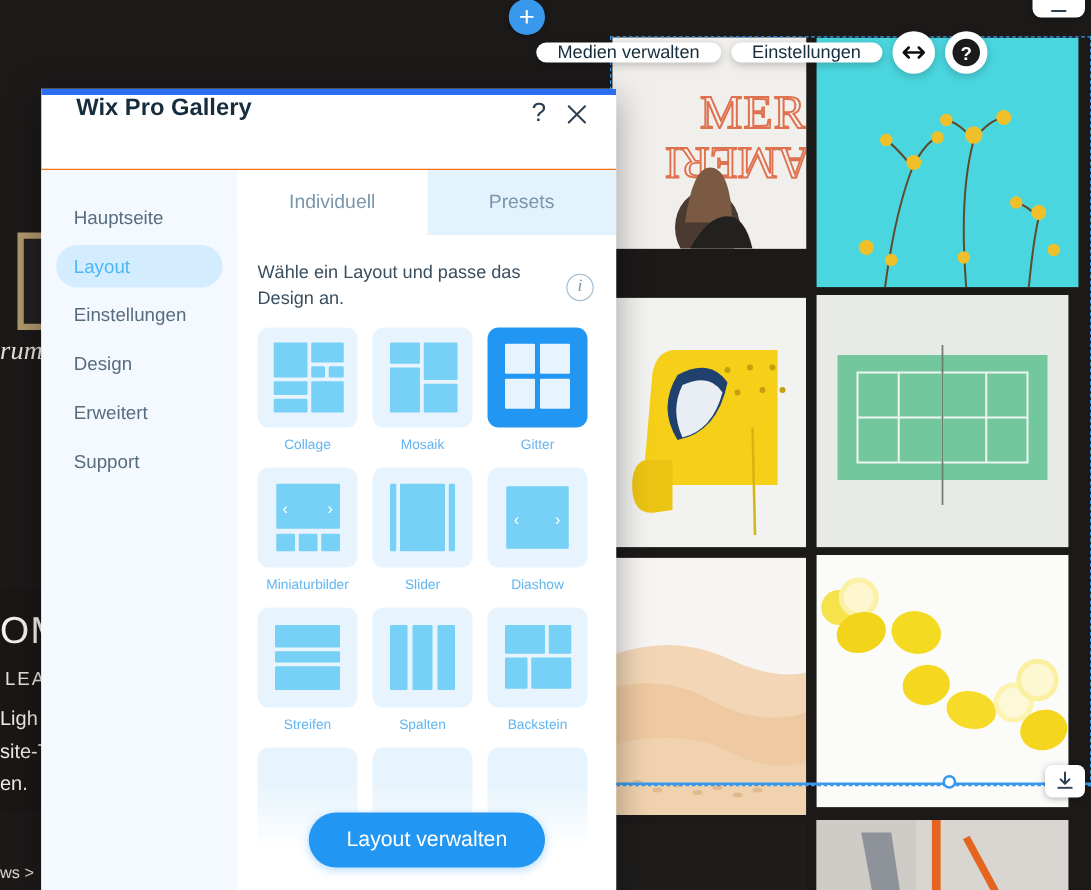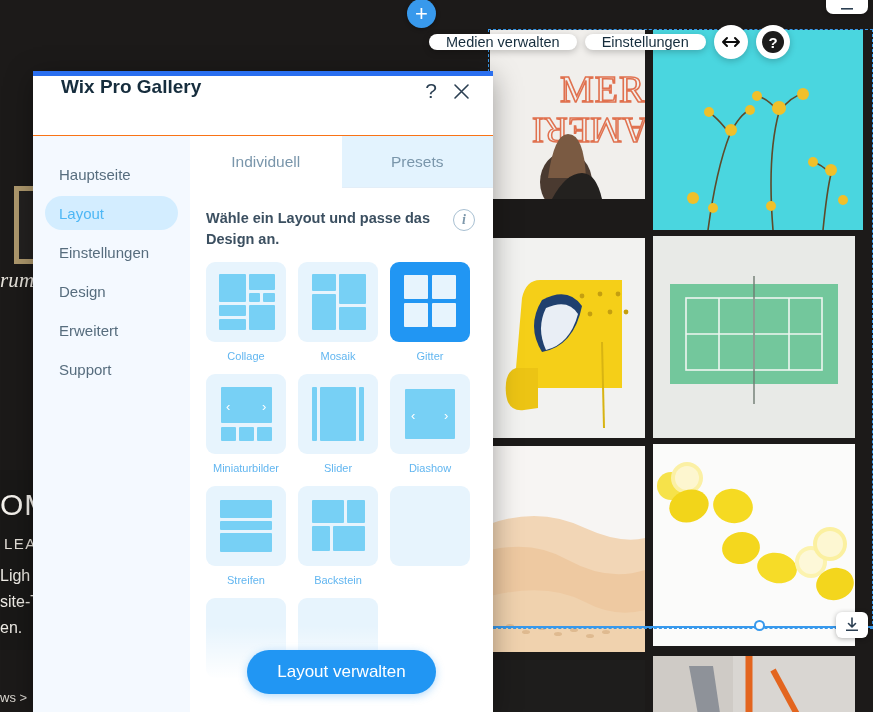--- a/index.html
+++ b/index.html
@@ -134,21 +134,21 @@
   .content { flex:1; display:flex; flex-direction:column; min-width:0; position:relative; }
   .tabs { display:flex; height:52px; flex:0 0 52px; }
   .tab {
     flex:1; display:flex; align-items:center; justify-content:center;
     font-size:15.5px; color:#7a96ab; cursor:pointer;
     border-bottom:1px solid #e3eef8;
   }
   .tab.active { background:#fff; color:#7a96ab; border-bottom:1px solid transparent; }
   .tab.inactive { background:#e3f3fe; }
 
-  .intro { display:flex; align-items:flex-start; padding:20px 18px 6px 16px;font-weight:bold; }
+  .intro { display:flex; align-items:center; padding:20px 18px 6px 16px; }
   .intro-text { flex:1; font-size:14.5px; line-height:21px; color:#3b4f60; }
   .info-icon {
     width:22px; height:22px; border-radius:50%; border:1px solid #a8c0d2;
     display:flex; align-items:center; justify-content:center;
     font-family:"Liberation Serif", serif; font-style:italic;
     font-size:14px; color:#7e98ab; flex:0 0 22px; margin-top:1px; cursor:pointer;
   }
 
   .grid-scroll {
     flex:1; overflow:hidden; padding:6px 16px 0 16px; position:relative;
@@ -499,20 +499,28 @@
 
           <div class="lay-cell">
             <div class="thumb">
               <div class="blk" style="left:14px;top:14px;width:52px;height:18px"></div>
               <div class="blk" style="left:14px;top:35px;width:52px;height:9px"></div>
               <div class="blk" style="left:14px;top:47px;width:52px;height:19px"></div>
             </div>
             <div class="lay-label">Streifen</div>
           </div>
 
+          <div class="lay-cell">
+            <div class="thumb">
+              <div class="blk" style="left:14px;top:14px;width:14px;height:52px"></div>
+              <div class="blk" style="left:32px;top:14px;width:16px;height:52px"></div>
+              <div class="blk" style="left:52px;top:14px;width:14px;height:52px"></div>
+            </div>
+            <div class="lay-label">Spalten</div>
+          </div>
 
           <div class="lay-cell">
             <div class="thumb">
               <div class="blk" style="left:14px;top:14px;width:32px;height:23px"></div>
               <div class="blk" style="left:49px;top:14px;width:18px;height:23px"></div>
               <div class="blk" style="left:14px;top:40px;width:18px;height:25px"></div>
               <div class="blk" style="left:35px;top:40px;width:32px;height:25px"></div>
             </div>
             <div class="lay-label">Backstein</div>
           </div>

